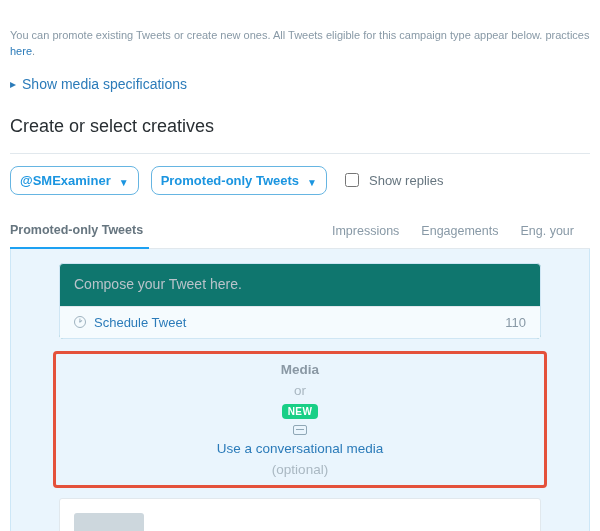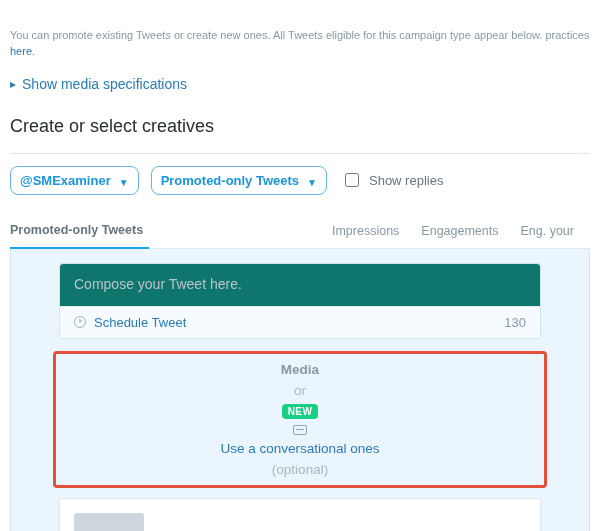--- a/index.html
+++ b/index.html
@@ -88,31 +88,31 @@
 
   <div class="composer-wrap">
 
     <div class="card">
       <div class="compose-area">Compose your Tweet here.</div>
       <div class="compose-bottom">
         <div class="sched">
           <span class="clock"></span>
           <span>Schedule Tweet</span>
         </div>
-        <div class="counter">130</div>
+        <div class="counter">110</div>
       </div>
     </div>
 
     <div class="highlight-box">
       <div class="media-row">
         <span class="m-label">Media</span>
         <span class="or">or</span>
         <span class="badge-new">NEW</span>
         <span class="card-ic"></span>
-        <span class="conv">Use a conversational ones</span>
+        <span class="conv">Use a conversational media</span>
         <span class="optional">(optional)</span>
       </div>
     </div>
 
     <div class="media-card">
       <div class="thumb">
         <svg width="30" height="24" viewBox="0 0 30 24">
           <path class="cam" d="M4 6 h5 l2 -3 h8 l2 3 h5 a2 2 0 0 1 2 2 v12 a2 2 0 0 1 -2 2 H4 a2 2 0 0 1 -2 -2 V8 a2 2 0 0 1 2 -2 Z"></path>
           <circle cx="15" cy="14" r="5" fill="#cdd7dd"></circle>
         </svg>

